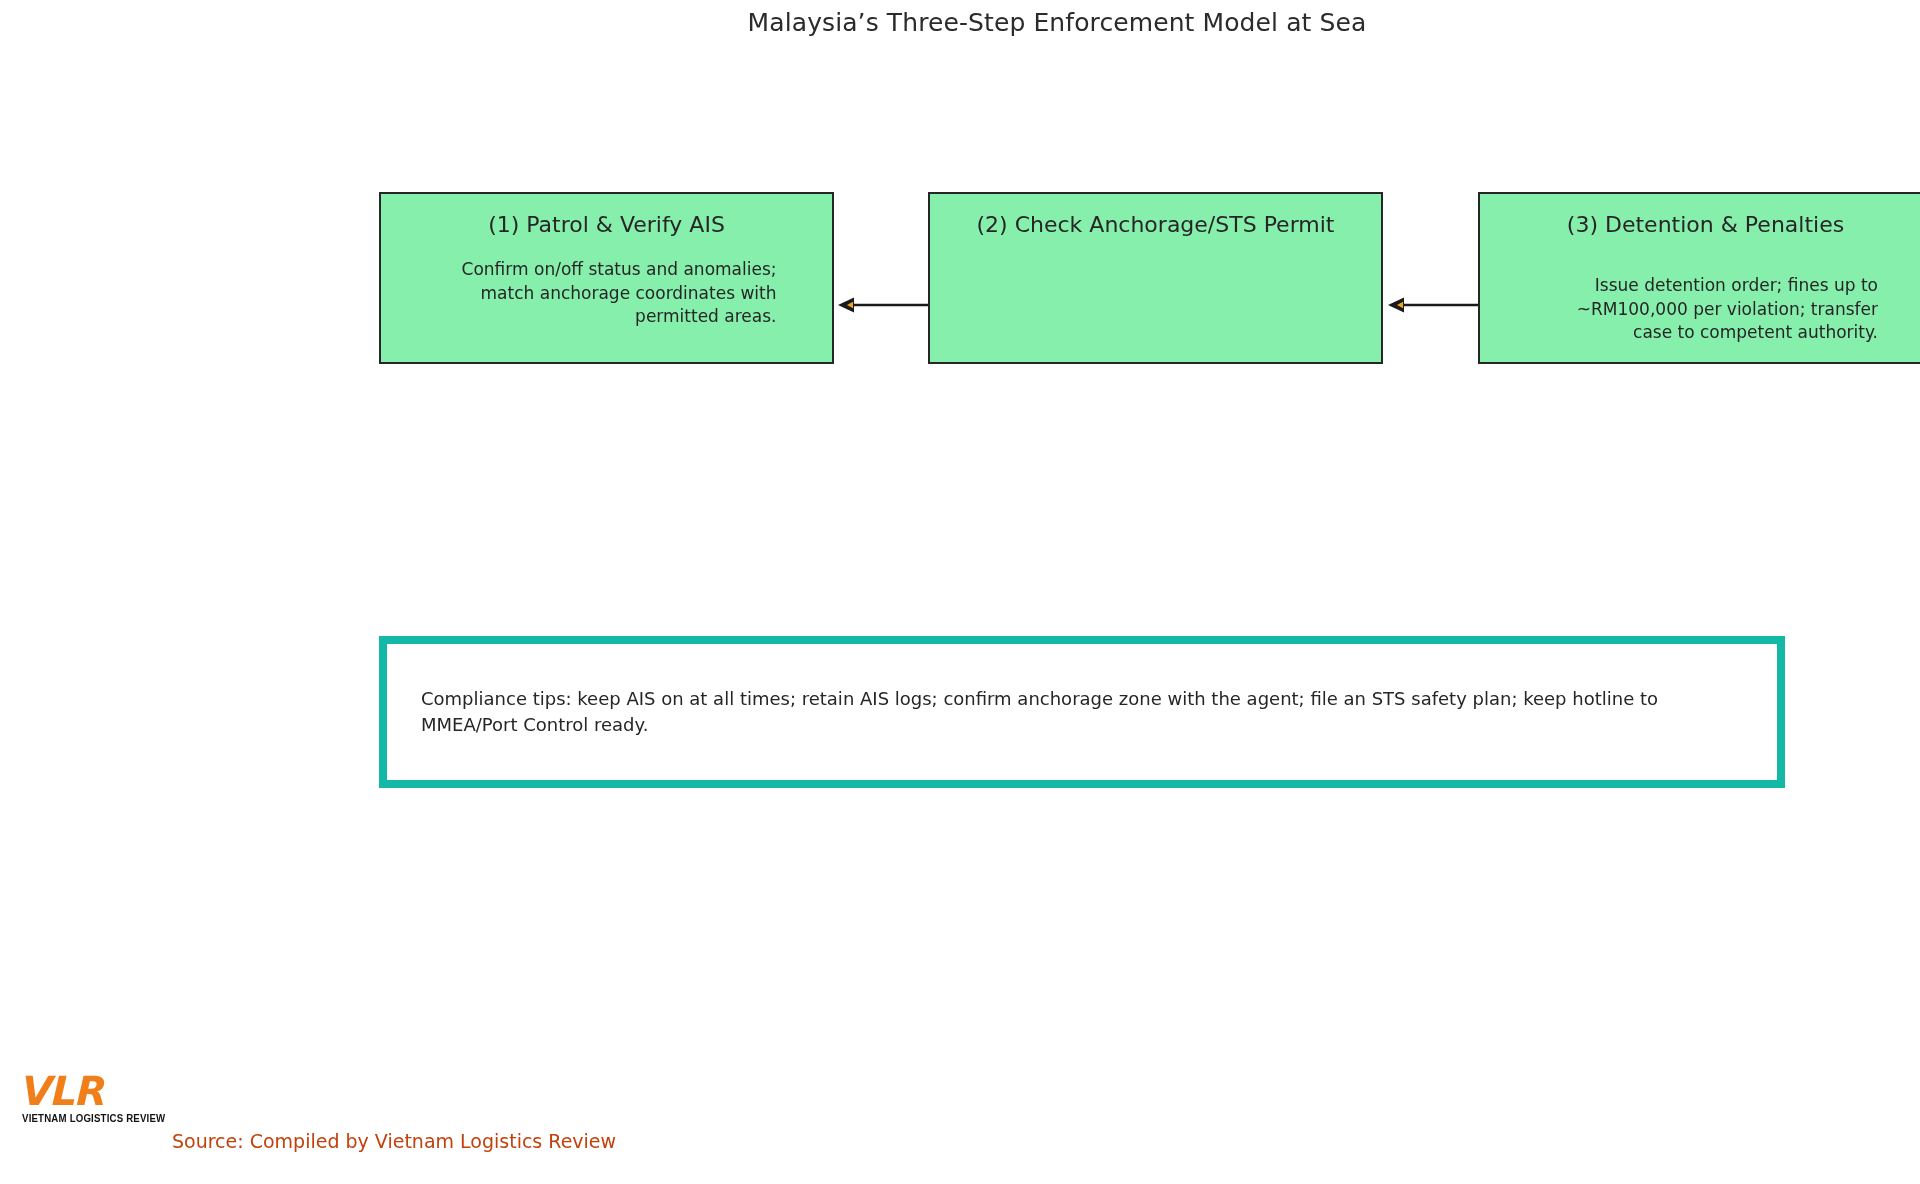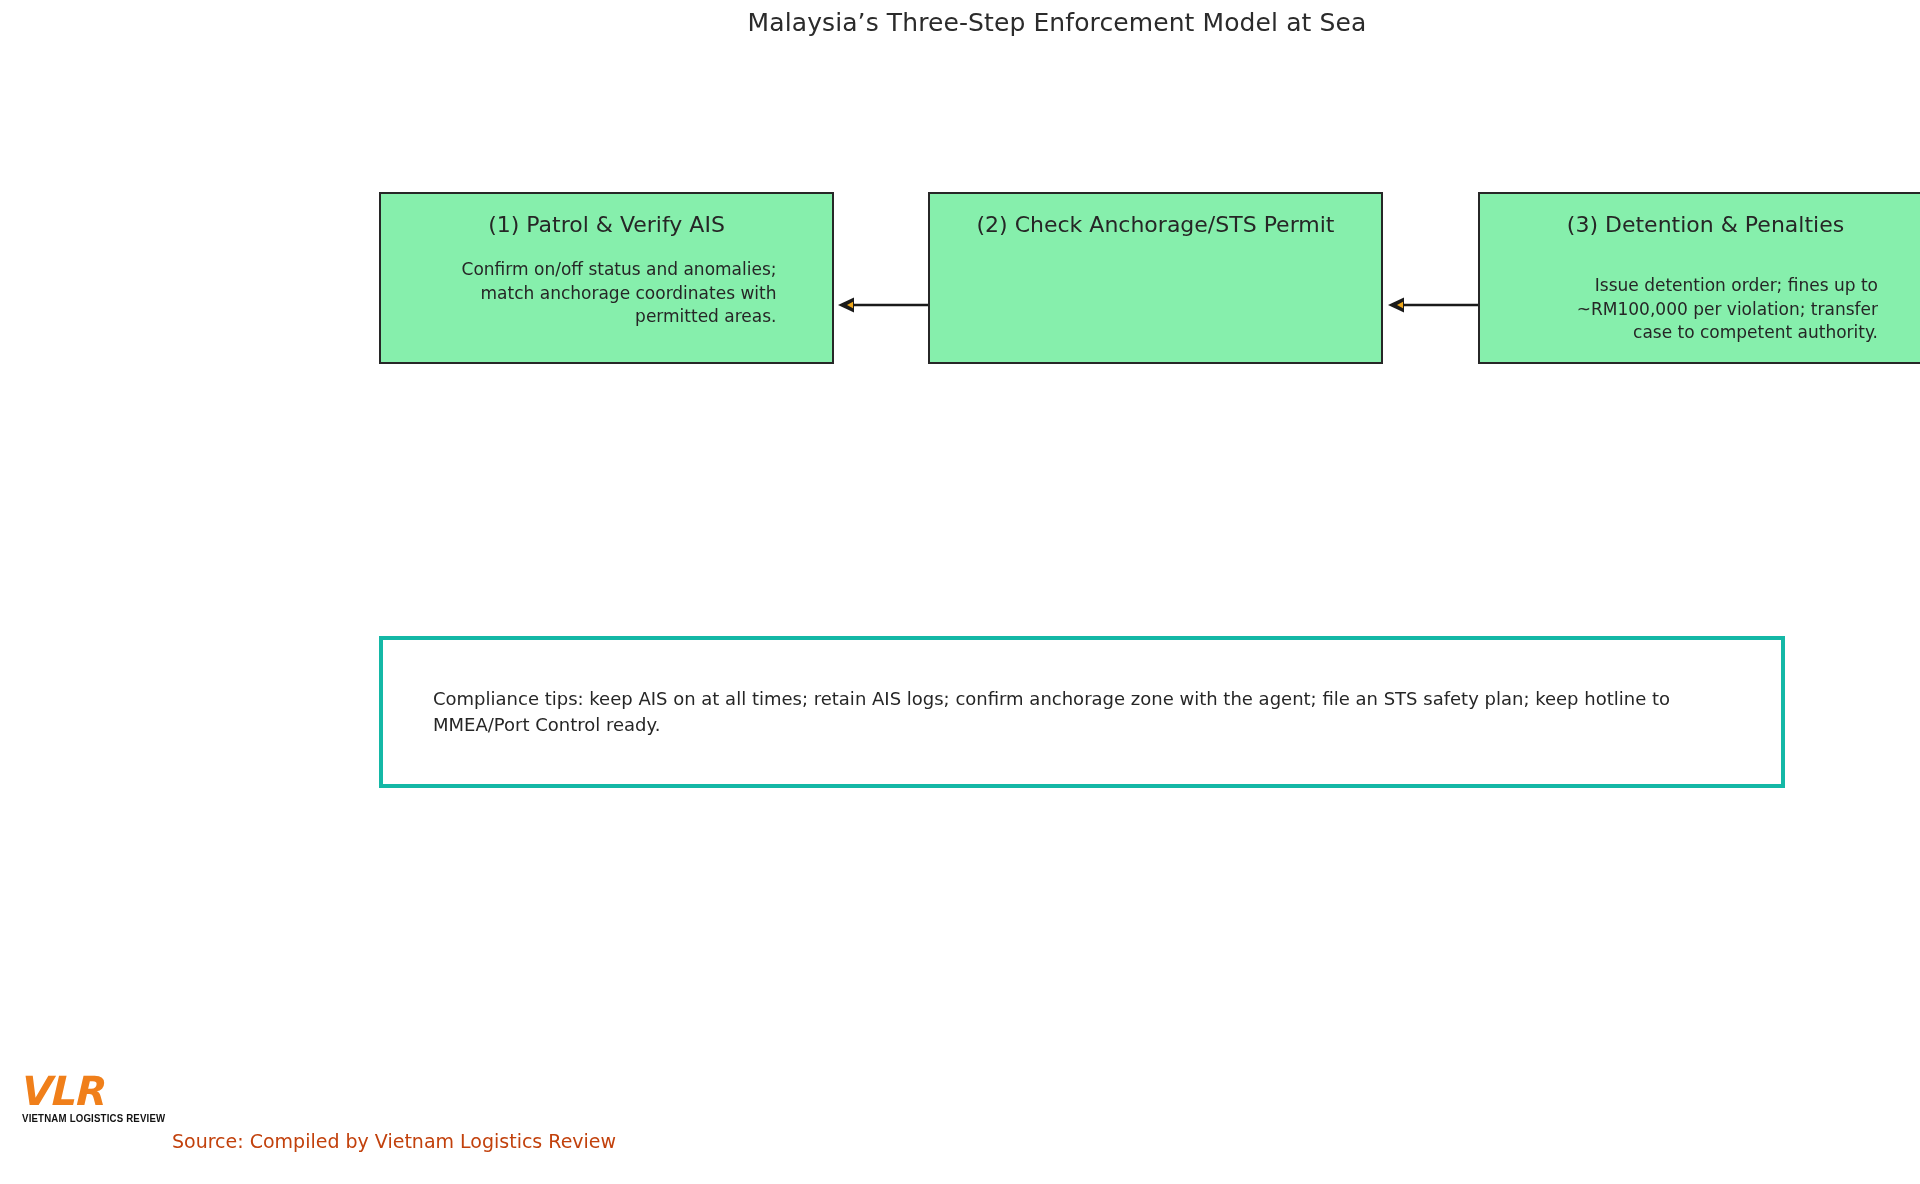--- a/index.html
+++ b/index.html
@@ -91,25 +91,24 @@
   .arrow.arrow-2 { left: 1384px; }
 
   
   .notes-box {
     position: absolute;
     left: 379px;
     top: 636px;
     width: 1406px;
     height: 152px;
     box-sizing: border-box;
-    border: 4px solid #14b8a6;
+    border: 8px solid #14b8a6;
     background: #ffffff;
     display: flex;
     align-items: center;
-    padding-left: 16px;
   }
   .notes-text {
     font-size: 18px;
     line-height: 26px;
     color: #262626;
     padding: 0 34px;
     text-align: left;
     width: 100%;
     box-sizing: border-box;
   }

